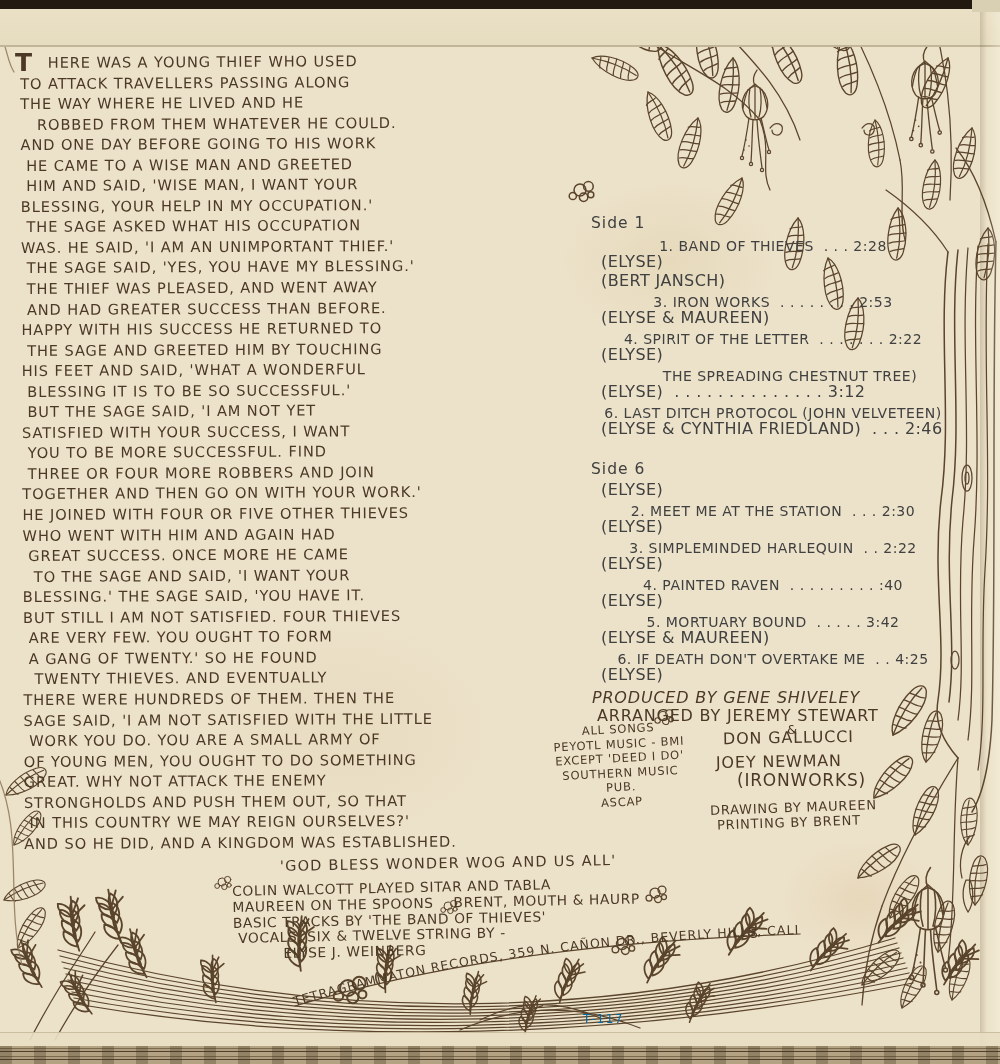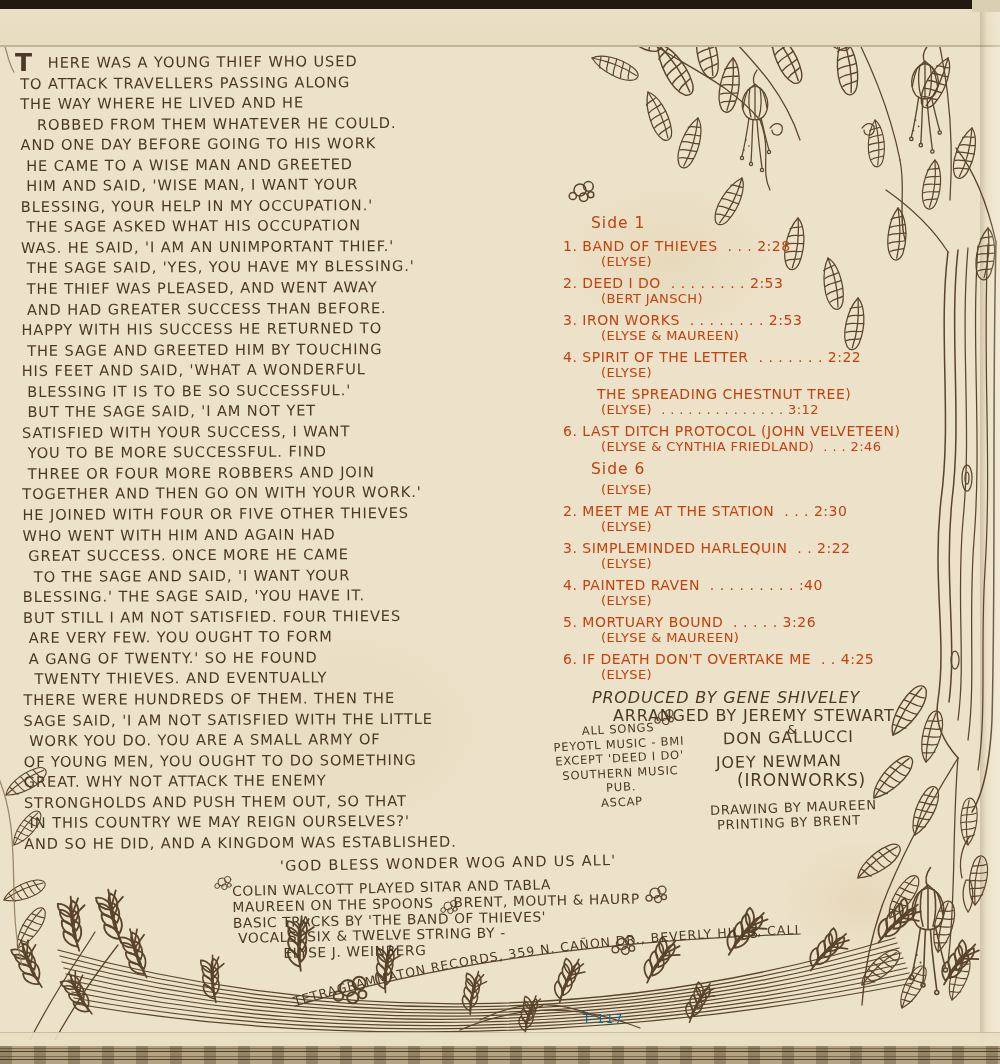--- a/index.html
+++ b/index.html
@@ -27,26 +27,26 @@
   #gLeft path{stroke:#8d7657;opacity:.85;}
   #art text{font-family:"DejaVu Sans",sans-serif;fill:#4b3826;stroke:none;}
   
   .hand{position:absolute;z-index:5;white-space:pre;color:#4b3826;}
   #story{left:20px;top:53px;font-size:14.6px;line-height:20.55px;letter-spacing:.9px;
     transform:rotate(-.3deg);transform-origin:0 0;}
   #dropcap{left:15px;top:48px;font-size:25px;font-weight:bold;letter-spacing:0;}
   #quote{left:280px;top:855px;font-size:14.5px;letter-spacing:1.2px;transform:rotate(-1deg);}
   #credits{left:232px;top:884px;font-size:13.8px;line-height:15.8px;letter-spacing:.6px;
     transform:rotate(-1.2deg);transform-origin:0 0;}
-  .tracklist{position:absolute;z-index:5;left:563px;width:420px;color:#c2410c;}
+  .tracklist{position:absolute;z-index:5;left:563px;width:420px;color:#404040;}
   #side1{top:214px;} #side2{top:460px;}
   .t-heading{font-size:15.5px;margin:0 0 5px 28px;letter-spacing:1px;}
-  .t-line{font-size:14px;line-height:18px;letter-spacing:.5px;white-space:pre;}
+  .t-line{font-size:14px;line-height:18px;letter-spacing:.5px;white-space:pre;text-align:center;}
   .t-line2{margin-left:34px;}
-  .t-credit{font-size:13px;line-height:13px;margin:0 0 6px 38px;letter-spacing:.4px;white-space:pre;}
+  .t-credit{font-size:16px;line-height:13px;margin:0 0 6px 38px;letter-spacing:.4px;white-space:pre;}
   .plabel{position:absolute;z-index:5;white-space:pre;color:#4b3826;letter-spacing:.8px;}
   #prod-pub{width:140px;text-align:center;white-space:pre-line;line-height:14.5px;}
   #catalog{color:#0369a1;}
 </style>
 </head>
 <body>
 
 <div id="cover">
 
   <div class="stain" style="left:560px;top:180px;width:220px;height:160px;background:radial-gradient(closest-side,rgba(180,140,70,.10),rgba(0,0,0,0));"></div>
@@ -288,48 +288,47 @@
   <div class="hand" id="credits">COLIN WALCOTT PLAYED SITAR AND TABLA
 MAUREEN ON THE SPOONS    BRENT, MOUTH &amp; HAURP
 BASIC TRACKS BY 'THE BAND OF THIEVES'
  VOCALS, SIX &amp; TWELVE STRING BY -
           ELYSE J. WEINBERG</div>
 
   <div class="tracklist" id="side1">
       <div class="t-heading">Side 1</div>
       <div class="t-line">1. BAND OF THIEVES  . . . 2:28</div>
       <div class="t-credit">(ELYSE)</div>
-      <div class="t-line">2. DEED I DO  . . . . . . . . 2:53</div>
       <div class="t-credit">(BERT JANSCH)</div>
       <div class="t-line">3. IRON WORKS  . . . . . . . . 2:53</div>
       <div class="t-credit">(ELYSE &amp; MAUREEN)</div>
       <div class="t-line">4. SPIRIT OF THE LETTER  . . . . . . . 2:22</div>
       <div class="t-credit">(ELYSE)</div>
       <div class="t-line t-line2">THE SPREADING CHESTNUT TREE)</div>
       <div class="t-credit">(ELYSE)  . . . . . . . . . . . . . . 3:12</div>
       <div class="t-line">6. LAST DITCH PROTOCOL (JOHN VELVETEEN)</div>
       <div class="t-credit">(ELYSE &amp; CYNTHIA FRIEDLAND)  . . . 2:46</div>
     </div>
   <div class="tracklist" id="side2">
       <div class="t-heading">Side 6</div>
       <div class="t-credit">(ELYSE)</div>
       <div class="t-line">2. MEET ME AT THE STATION  . . . 2:30</div>
       <div class="t-credit">(ELYSE)</div>
       <div class="t-line">3. SIMPLEMINDED HARLEQUIN  . . 2:22</div>
       <div class="t-credit">(ELYSE)</div>
       <div class="t-line">4. PAINTED RAVEN  . . . . . . . . . :40</div>
       <div class="t-credit">(ELYSE)</div>
-      <div class="t-line">5. MORTUARY BOUND  . . . . . 3:26</div>
+      <div class="t-line">5. MORTUARY BOUND  . . . . . 3:42</div>
       <div class="t-credit">(ELYSE &amp; MAUREEN)</div>
       <div class="t-line">6. IF DEATH DON'T OVERTAKE ME  . . 4:25</div>
       <div class="t-credit">(ELYSE)</div>
     </div>
 
   <div class="plabel" style="left:592px;top:688px;font-size:16px;font-style:italic;">PRODUCED BY GENE SHIVELEY</div>
-  <div class="plabel" style="left:597px;top:706px;font-size:16px;margin-left:16px;">ARRANGED BY JEREMY STEWART</div>
+  <div class="plabel" style="left:597px;top:706px;font-size:16px;">ARRANGED BY JEREMY STEWART</div>
   <div class="plabel" style="left:787px;top:722px;font-size:13px;">&amp;</div>
   <div class="plabel" style="left:723px;top:728px;font-size:16px;transform:rotate(-1deg);">DON GALLUCCI</div>
   <div class="plabel" id="prod-pub" style="left:550px;top:722px;font-size:11.5px;transform:rotate(-3deg);">ALL SONGS
 PEYOTL MUSIC - BMI
 EXCEPT 'DEED I DO'
 SOUTHERN MUSIC PUB.
 ASCAP</div>
   <div class="plabel" style="left:716px;top:752px;font-size:16px;transform:rotate(-1deg);">JOEY NEWMAN</div>
   <div class="plabel" style="left:737px;top:770px;font-size:17px;">(IRONWORKS)</div>
   <div class="plabel" style="left:710px;top:800px;font-size:13px;transform:rotate(-2deg);">DRAWING BY MAUREEN</div>

